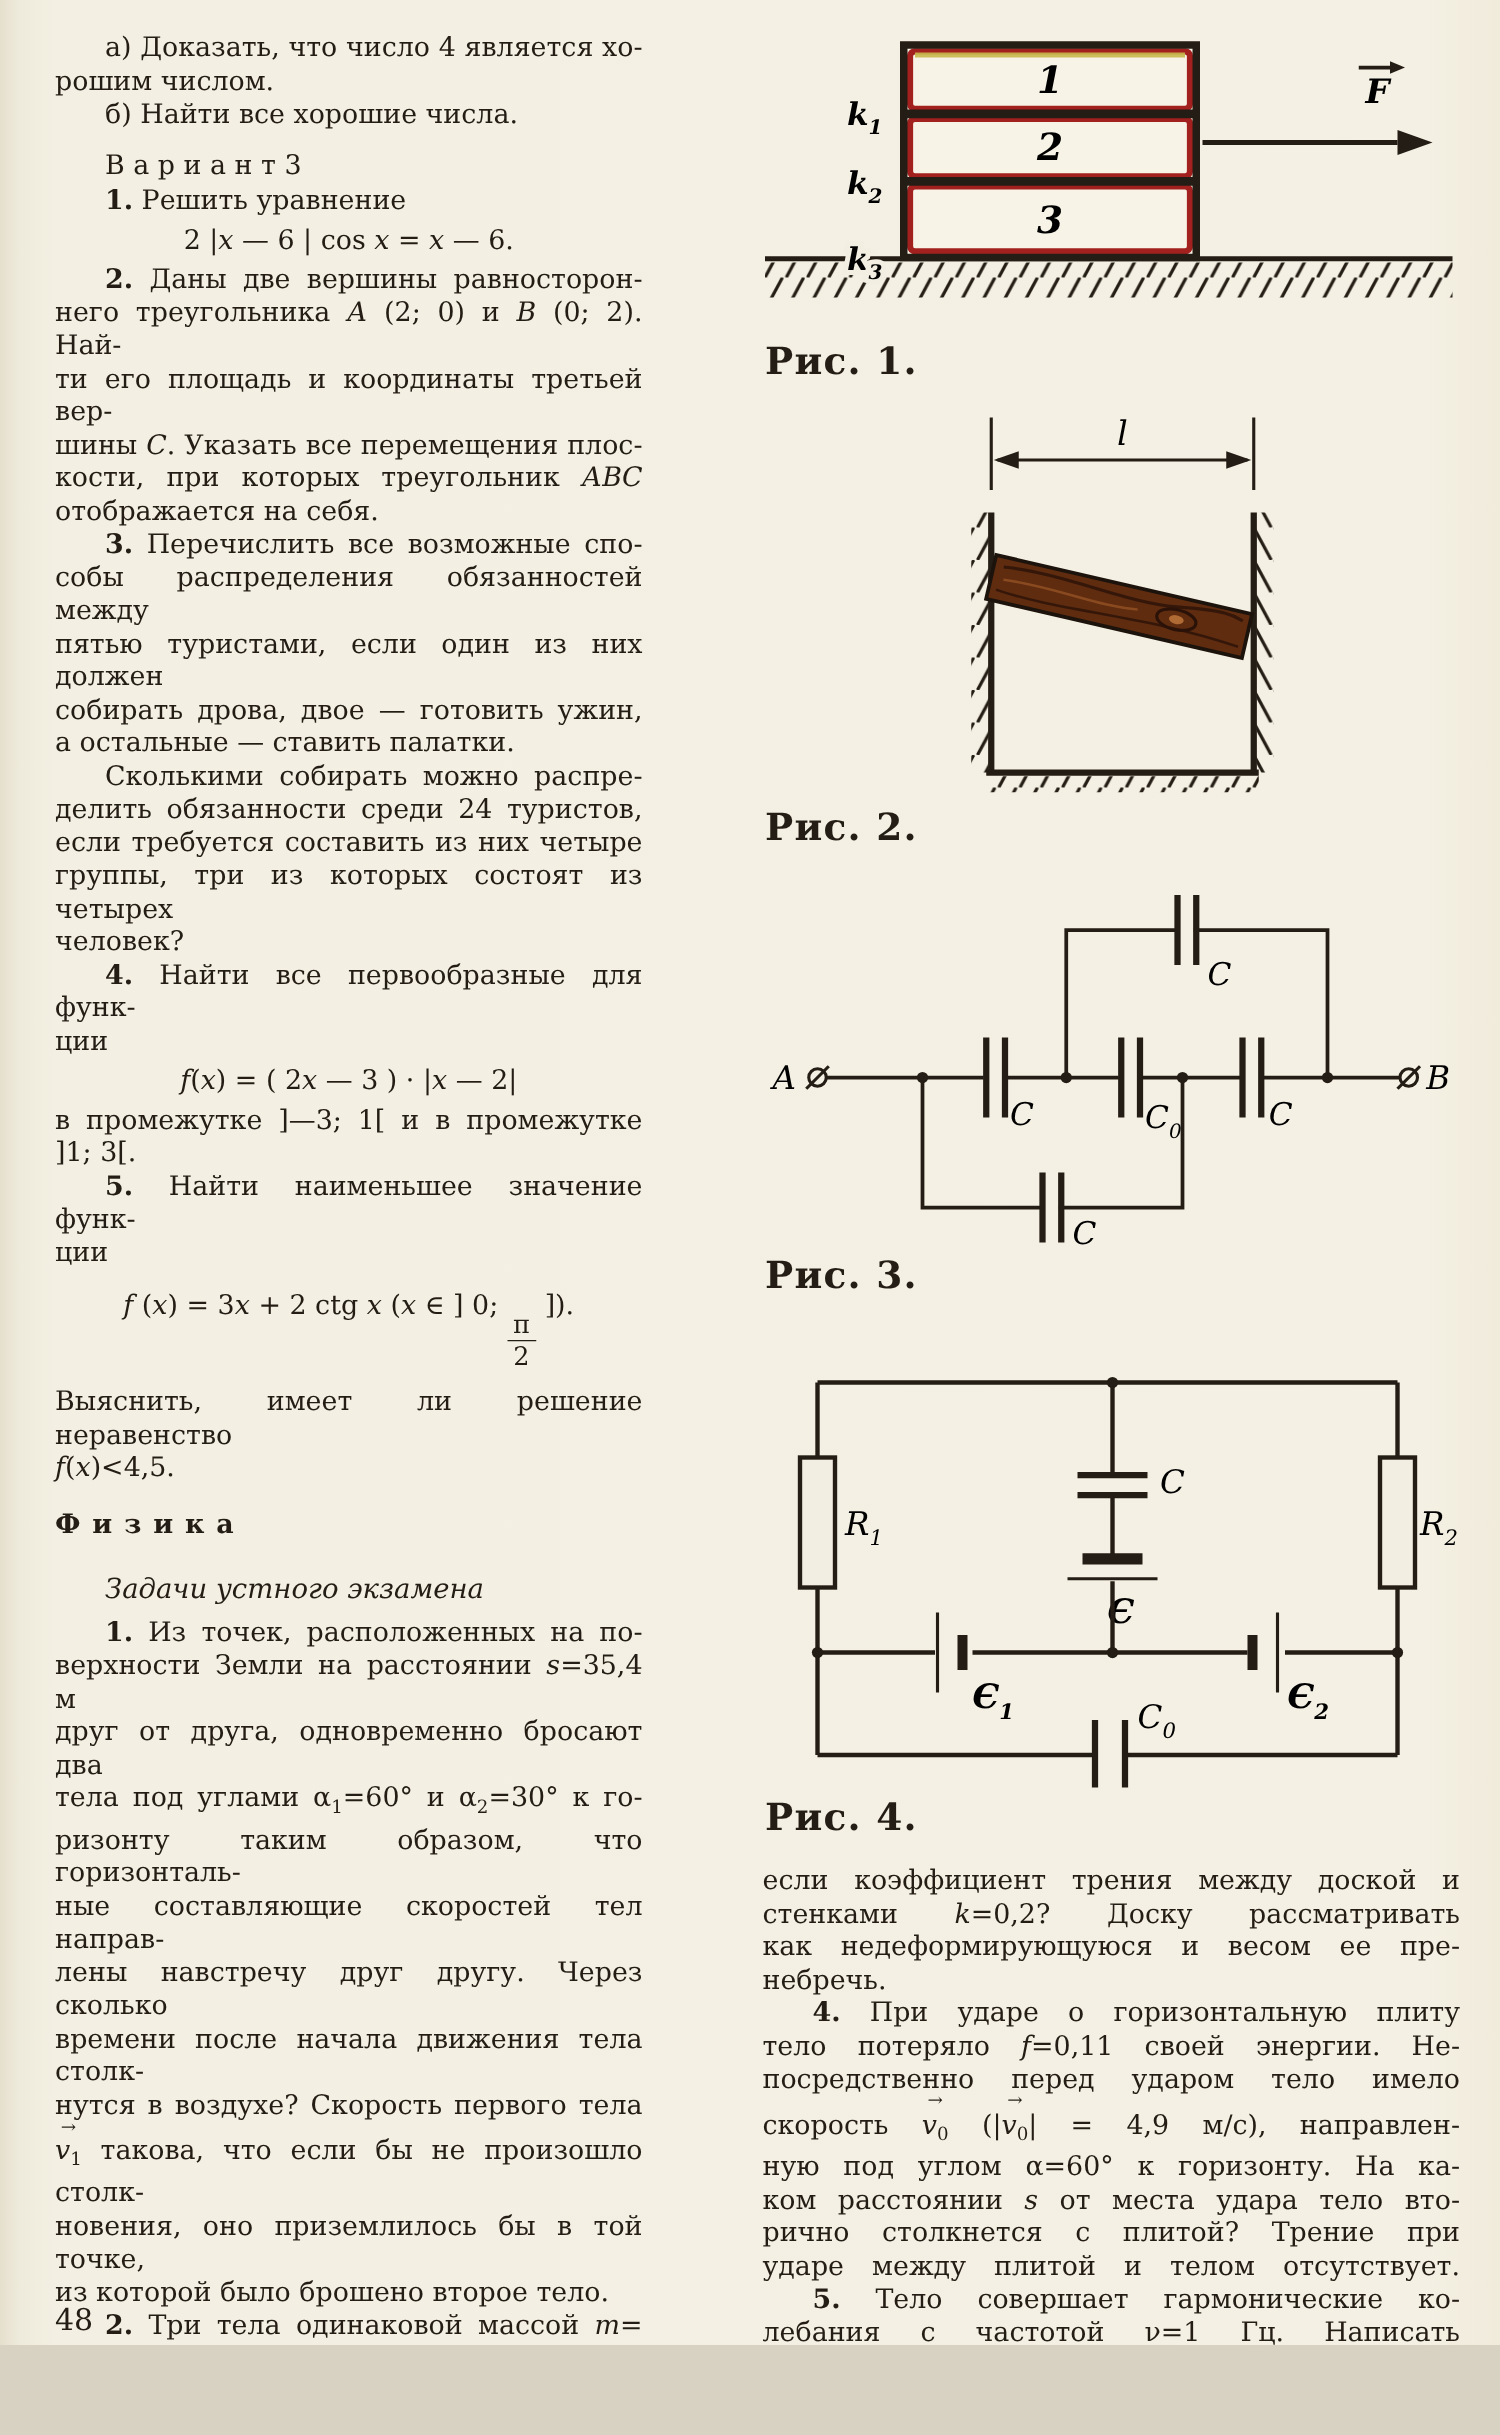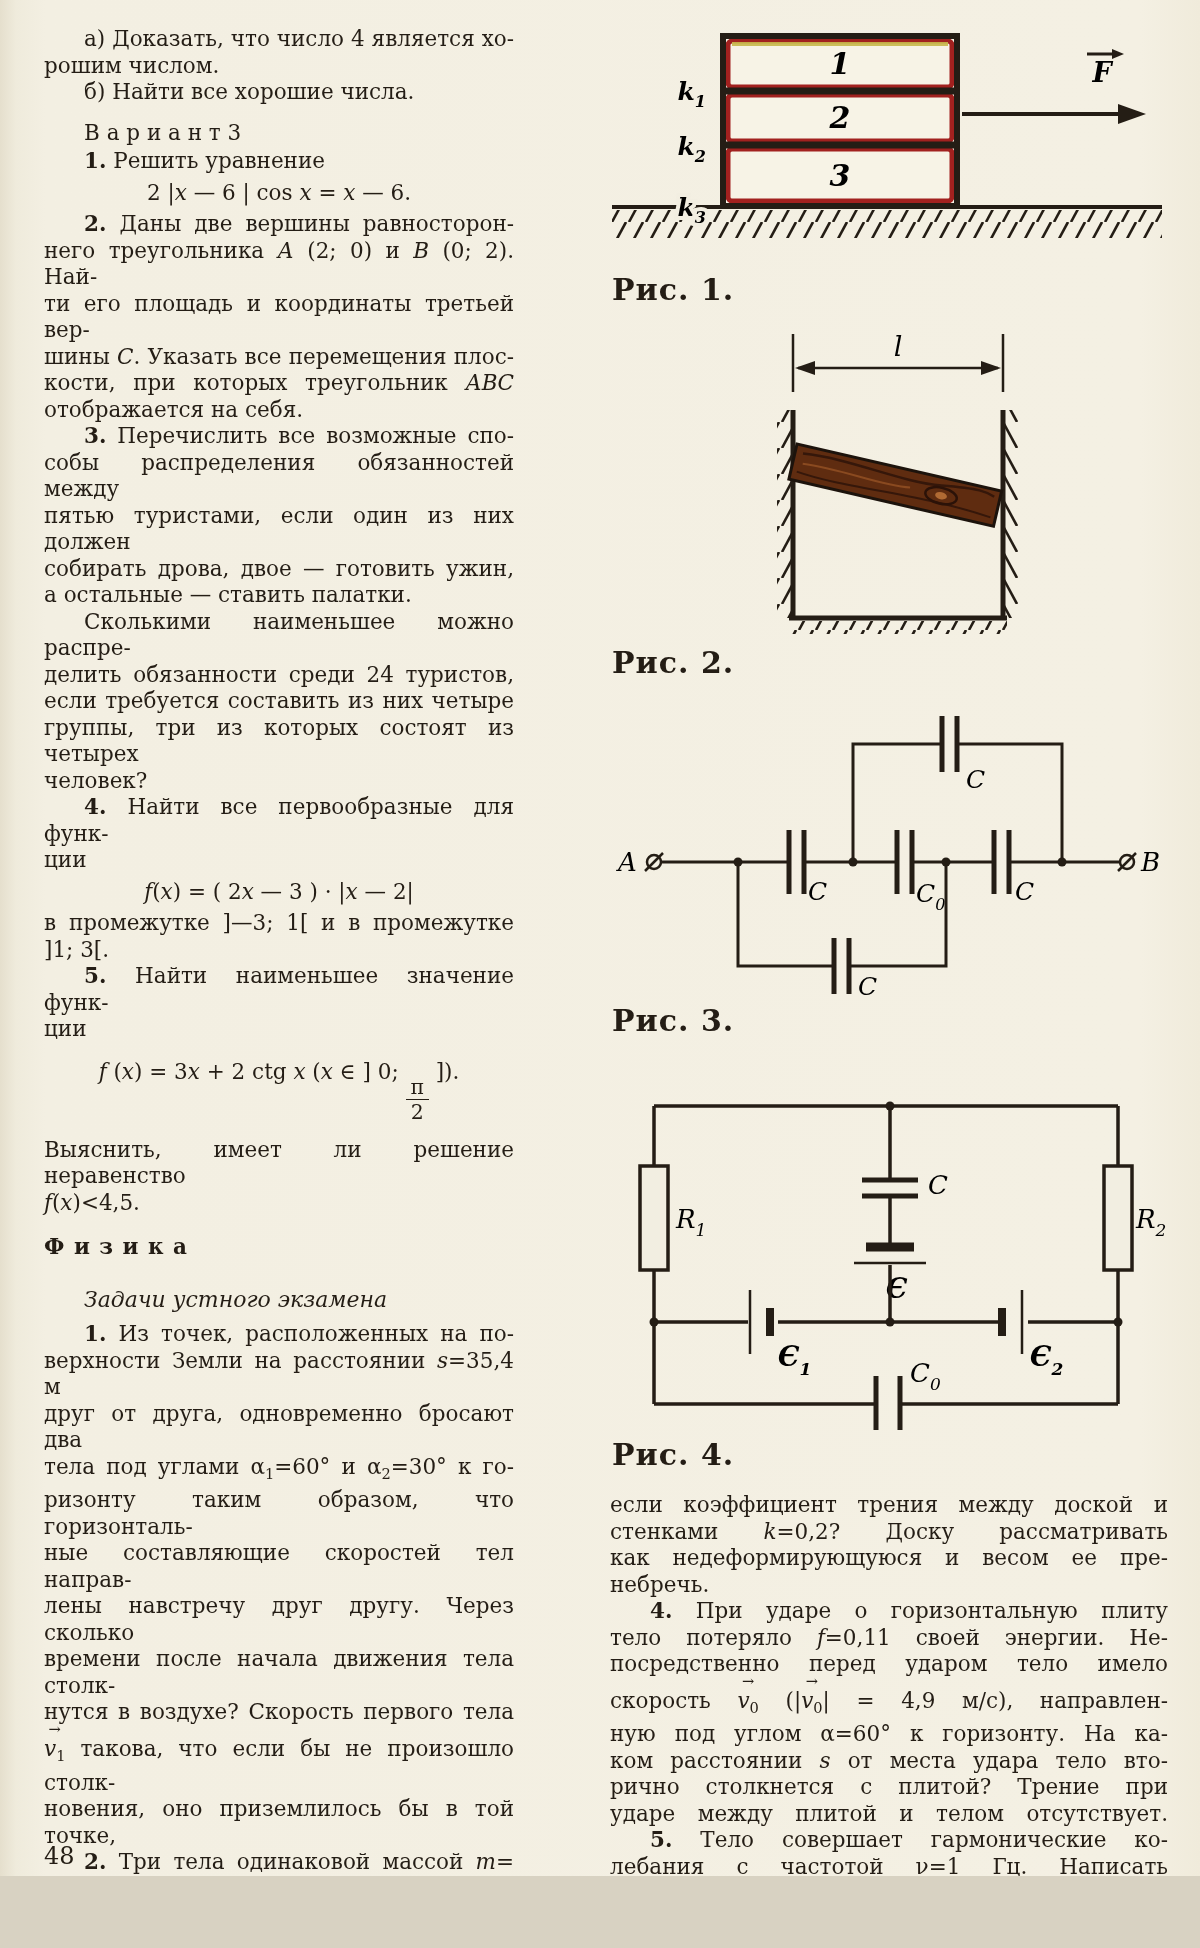--- a/index.html
+++ b/index.html
@@ -65,21 +65,21 @@
       <div class="tl ">него треугольника <i>А</i> (2; 0) и <i>В</i> (0; 2). Най-</div>
       <div class="tl ">ти его площадь и координаты третьей вер-</div>
       <div class="tl ">шины <i>С</i>. Указать все перемещения плос-</div>
       <div class="tl ">кости, при которых треугольник <i>АВС</i></div>
       <div class="tl  last-left">отображается на себя.</div>
       <div class="tl ind"><b>3.</b> Перечислить все возможные спо-</div>
       <div class="tl ">собы распределения обязанностей между</div>
       <div class="tl ">пятью туристами, если один из них должен</div>
       <div class="tl ">собирать дрова, двое — готовить ужин,</div>
       <div class="tl  last-left">а остальные — ставить палатки.</div>
-      <div class="tl ind">Сколькими наименьшее можно распре-</div>
+      <div class="tl ind">Сколькими собирать можно распре-</div>
       <div class="tl ">делить обязанности среди 24 туристов,</div>
       <div class="tl ">если требуется составить из них четыре</div>
       <div class="tl ">группы, три из которых состоят из четырех</div>
       <div class="tl  last-left">человек?</div>
       <div class="tl ind"><b>4.</b> Найти все первообразные для функ-</div>
       <div class="tl  last-left">ции</div>
       <div class="tl eq ctr"><i>f</i>(<i>x</i>) = ( 2<i>x</i> — 3 ) · |<i>x</i> — 2|</div>
       <div class="tl ">в промежутке ]—3; 1[ и в промежутке</div>
       <div class="tl  last-left">]1; 3[.</div>
       <div class="tl ind"><b>5.</b> Найти наименьшее значение функ-</div>
@@ -96,20 +96,21 @@
       <div class="tl ">верхности Земли на расстоянии <i>s</i>=35,4 м</div>
       <div class="tl ">друг от друга, одновременно бросают два</div>
       <div class="tl ">тела под углами α<sub>1</sub>=60° и α<sub>2</sub>=30° к го-</div>
       <div class="tl ">ризонту таким образом, что горизонталь-</div>
       <div class="tl ">ные составляющие скоростей тел направ-</div>
       <div class="tl ">лены навстречу друг другу. Через сколько</div>
       <div class="tl ">времени после начала движения тела столк-</div>
       <div class="tl ">нутся в воздухе? Скорость первого тела</div>
       <div class="tl vecline"><span class="vec"><span class="arr">→</span><span class="vb"><i>v</i><sub>1</sub></span></span> такова, что если бы не произошло столк-</div>
       <div class="tl ">новения, оно приземлилось бы в той точке,</div>
+      <div class="tl  last-left">из которой было брошено второе тело.</div>
       <div class="tl ind"><b>2.</b> Три тела одинаковой массой <i>m</i>=</div>
       <div class="tl ">на рисунке 1. Коэффициент трения между</div>
     </div>
 
   <div class="fig" style="top:14px">
     <svg width="558" height="252" viewBox="0 0 558 252">
       <line x1="2" y1="193" x2="552" y2="193" stroke="#241d15" stroke-width="4"></line>
       <rect x="2" y="196" width="550" height="28" fill="url(#ht)"></rect>
       <rect x="113" y="22" width="234" height="170" fill="#f7f3e6" stroke="none"></rect>
       <rect x="118" y="27" width="224" height="46" rx="4" fill="none" stroke="#a2211f" stroke-width="5"></rect>

